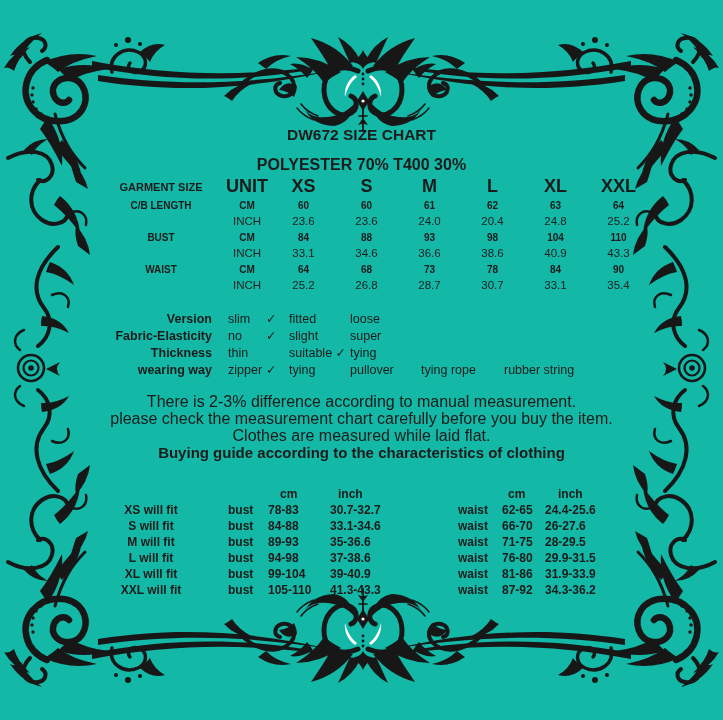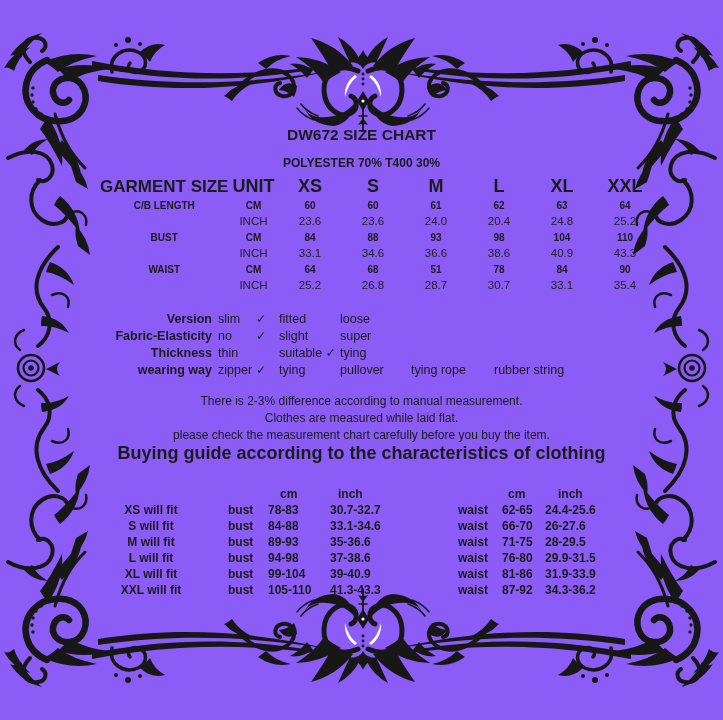--- a/index.html
+++ b/index.html
@@ -1,49 +1,49 @@
 <!DOCTYPE html>
 <html><head>
 <meta charset="utf-8">
 <style>
   html,body{margin:0;padding:0;background:#ffffff;}
-  .page{position:relative;width:723px;height:720px;background:#8b5cf6;overflow:hidden;
+  .page{position:relative;width:723px;height:720px;background:#14b8a6;overflow:hidden;
         font-family:"Liberation Sans", sans-serif;color:#1b1b1b;}
   .border-svg{position:absolute;left:0;top:0;z-index:0;}
   .st{fill:none;stroke:#171717;stroke-linecap:round;stroke-linejoin:round;}
   .content{position:absolute;inset:0;z-index:1;}
 
   .title{position:absolute;top:126px;left:0;width:723px;text-align:center;
          font-size:15.5px;font-weight:bold;}
   .subtitle{position:absolute;top:156px;left:0;width:723px;text-align:center;
-            font-size:12px;font-weight:bold;}
+            font-size:16px;font-weight:bold;}
 
   table.sizes{position:absolute;top:176px;left:100px;border-collapse:collapse;table-layout:fixed;}
   table.sizes td,table.sizes th{padding:0;height:16px;vertical-align:middle;white-space:nowrap;}
   table.sizes th{font-size:18px;font-weight:bold;text-align:center;}
-  table.sizes th.lbl,table.sizes td.lbl{text-align:center;font-weight:bold;font-size:17px;}
+  table.sizes th.lbl,table.sizes td.lbl{text-align:center;font-weight:bold;font-size:11px;}
   table.sizes tr.cm td{font-size:10px;font-weight:bold;text-align:center;}
   table.sizes tr.inch td{font-size:11.5px;font-weight:normal;text-align:center;color:#222;}
   table.sizes tr.inch td.lbl{font-weight:normal;}
   col.c-lbl{width:122px;} col.c-unit{width:50px;} col.c-sz{width:63px;}
 
   .features{position:absolute;top:311px;left:100px;font-size:12.5px;}
   .frow{display:flex;height:17px;line-height:17px;white-space:nowrap;}
   .flabel{display:inline-block;width:112px;text-align:right;font-weight:bold;}
   .fc{display:inline-block;}
-  .f1{width:38px;margin-left:6px;}
+  .f1{width:38px;margin-left:16px;}
   .fchk{width:23px;}
   .f2{width:61px;}
   .f3{width:71px;}
   .f4{width:83px;}
   .f5{width:120px;}
 
   .notes{position:absolute;top:393px;left:0;width:723px;text-align:center;}
-  .nline{font-size:12px;line-height:17px;}
-  .nbold{font-size:18px;font-weight:bold;line-height:18px;}
+  .nline{font-size:16px;line-height:17px;}
+  .nbold{font-size:15px;font-weight:bold;line-height:18px;}
 
   .fitguide{position:absolute;top:486px;left:107px;font-size:12px;font-weight:bold;}
   .grow{display:flex;height:16px;line-height:16px;white-space:nowrap;}
   .gsize{display:inline-block;width:88px;text-align:center;}
   .gbust{display:inline-block;width:40px;margin-left:33px;}
   .gcm{display:inline-block;width:62px;}
   .ginch{display:inline-block;width:100px;}
   .gwaist{display:inline-block;width:44px;margin-left:28px;}
   .gcm2{display:inline-block;width:43px;}
   .ginch2{display:inline-block;width:85px;}
@@ -226,21 +226,21 @@
           <td>36.6</td>
           <td>38.6</td>
           <td>40.9</td>
           <td>43.3</td>
         </tr>
         <tr class="cm">
           <td class="lbl">WAIST</td>
           <td>CM</td>
           <td>64</td>
           <td>68</td>
-          <td>51</td>
+          <td>73</td>
           <td>78</td>
           <td>84</td>
           <td>90</td>
         </tr>
         <tr class="inch">
           <td class="lbl"></td>
           <td>INCH</td>
           <td>25.2</td>
           <td>26.8</td>
           <td>28.7</td>
@@ -285,22 +285,22 @@
         <span class="fc fchk">✓</span>
         <span class="fc f2">tying</span>
         <span class="fc f3">pullover</span>
         <span class="fc f4">tying rope</span>
         <span class="fc f5">rubber string</span>
       </div>
     </div>
 
     <div class="notes">
       <div class="nline">There is 2-3% difference according to manual measurement.</div>
+      <div class="nline">please check the measurement chart carefully before you buy the item.</div>
       <div class="nline">Clothes are measured while laid flat.</div>
-      <div class="nline">please check the measurement chart carefully before you buy the item.</div>
       <div class="nbold">Buying guide according to the characteristics of clothing</div>
     </div>
 
     <div class="fitguide">
       <div class="grow ghead">
         <span class="gsize"></span>
         <span class="gbust"></span>
         <span class="gcm">cm</span>
         <span class="ginch">inch</span>
         <span class="gwaist"></span>

